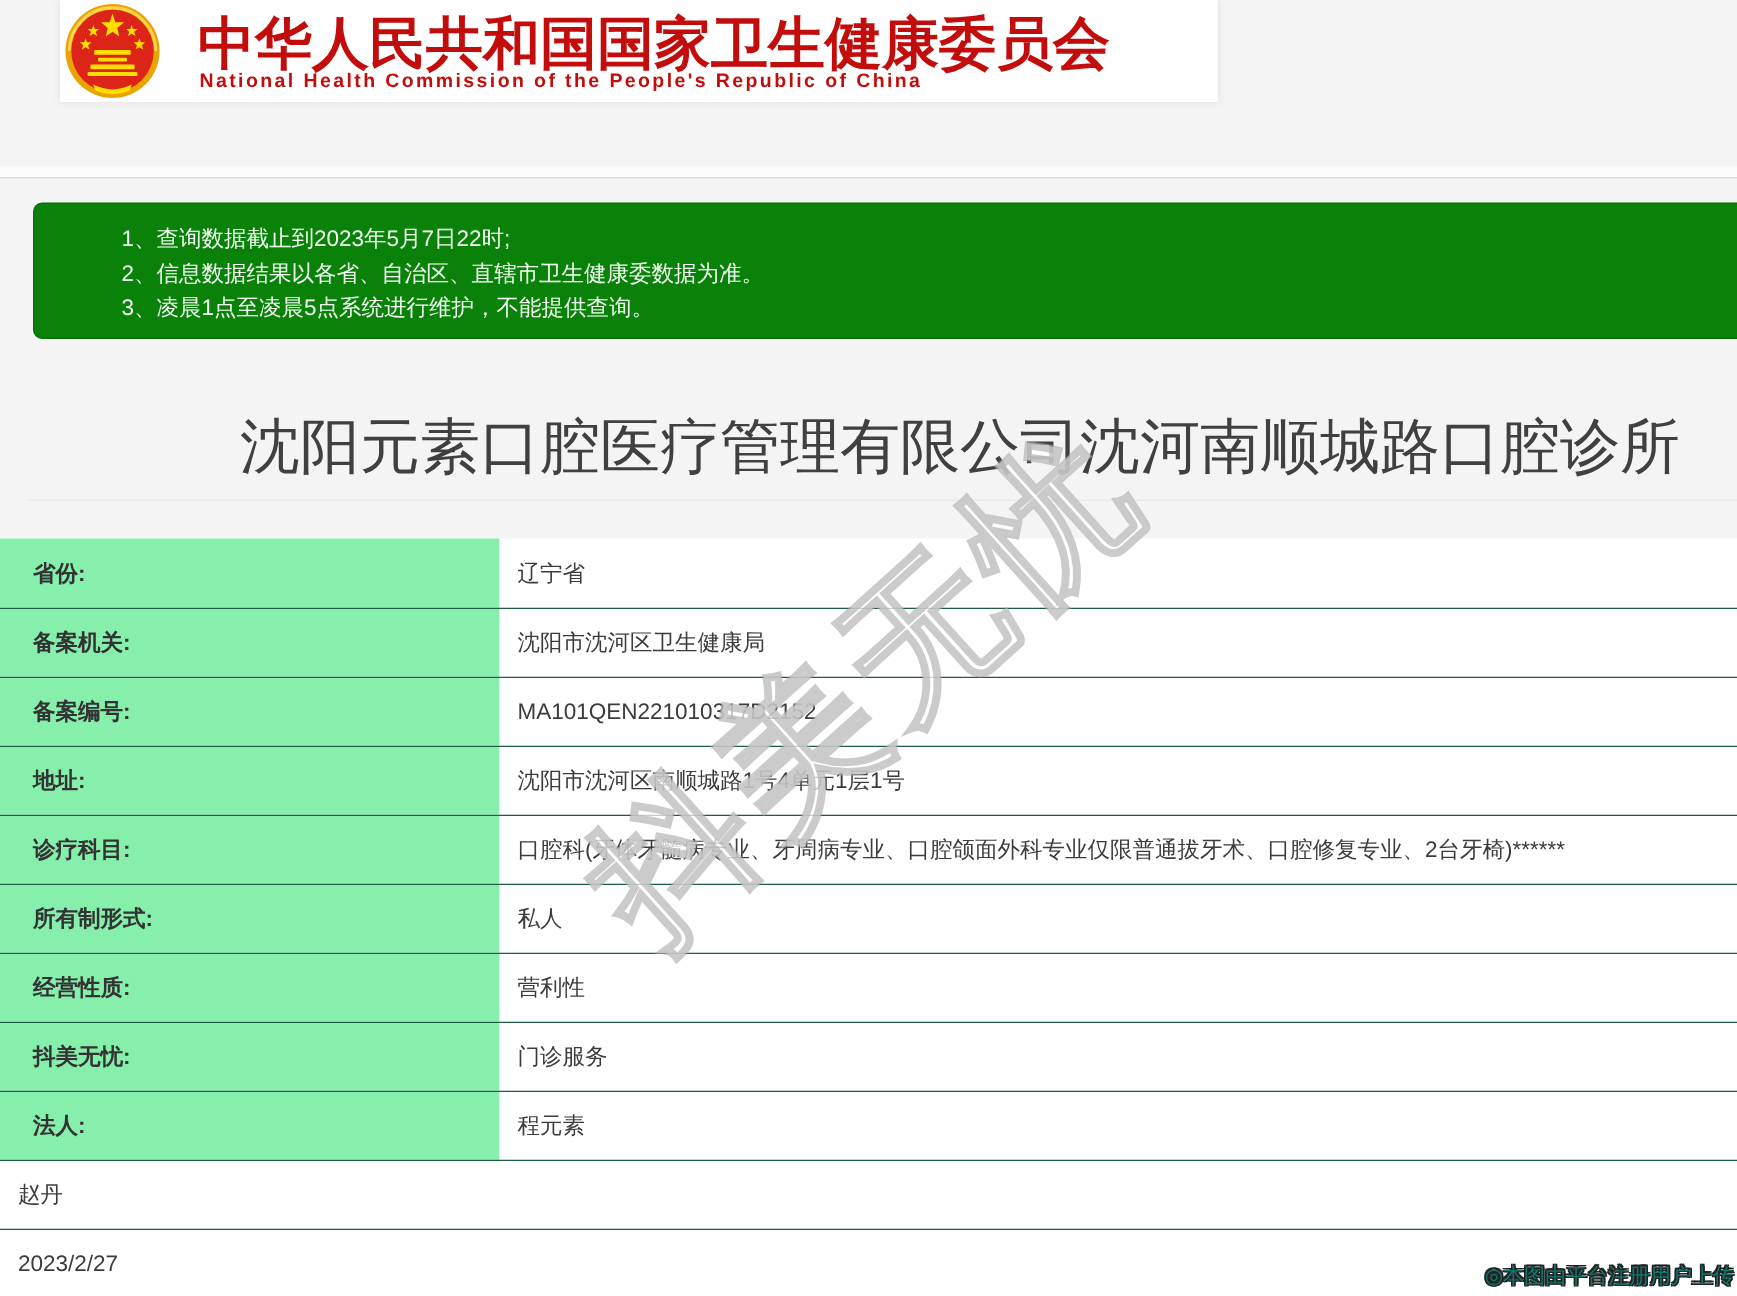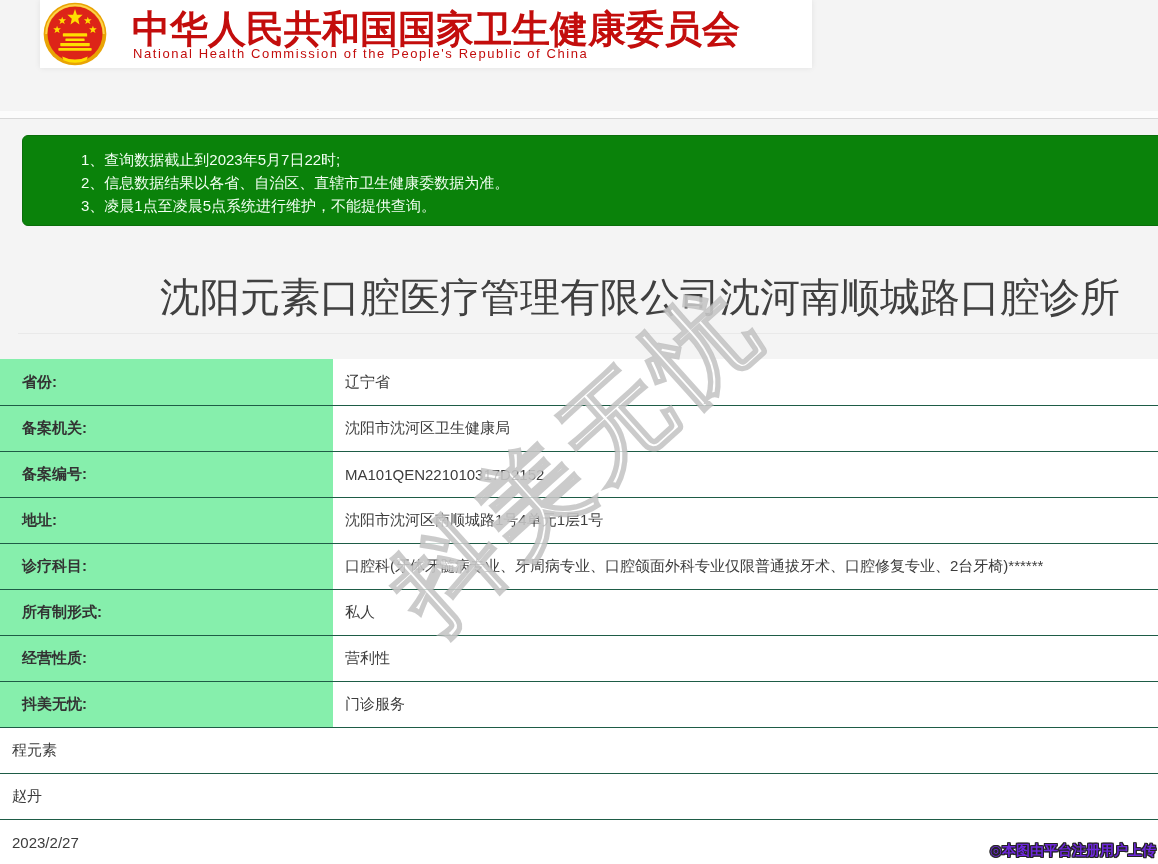--- a/index.html
+++ b/index.html
@@ -12,21 +12,21 @@
     position:absolute; left:0; top:0; width:772px; height:68px;
     background:#ffffff; box-shadow:0 0 6px rgba(0,0,0,0.08);margin-left:40px;
   }
   .emblem { position:absolute; left:3px; top:0; width:64px; height:68px; }
   .hdr-cn {
     position:absolute; left:92px; top:4px; width:650px;
     font-size:38px; font-weight:bold; color:#c30d0c; letter-spacing:0px; white-space:nowrap;
   }
   .hdr-en {
     position:absolute; left:93px; top:46px; width:660px;
-    font-size:13px; font-weight:normal; color:#c30d0c; letter-spacing:1.6px; white-space:nowrap;
+    font-size:13px; font-weight:bold; color:#c30d0c; letter-spacing:1.6px; white-space:nowrap;
   }
 
   
   .divider-band {
     position:absolute; left:0; top:111px; width:1280px; height:8px;
     background:#fcfcfc; border-bottom:1px solid #d8d8d8;
   }
 
   
   .notice {
@@ -63,21 +63,21 @@
     position:absolute; left:353px; top:385px; width:460px;
     transform:rotate(-42deg); transform-origin:center;
     font-size:104px; font-weight:bold; letter-spacing:8px; white-space:nowrap;
     color:rgba(255,255,255,0.72);
     text-shadow:0 0 0 transparent;
     -webkit-text-stroke:2px rgba(175,175,175,0.65);
     pointer-events:none; z-index:5;
   }
   .wm-corner {
     position:absolute; right:124px; bottom:4px;
-    font-size:14px; font-weight:bold; color:#6d28d9; white-space:nowrap;
+    font-size:14px; font-weight:normal; color:#0f766e; white-space:nowrap;
     text-shadow:-1px -1px 0 #222, 1px -1px 0 #222, -1px 1px 0 #222, 1px 1px 0 #222, 0 1px 0 #222, 0 -1px 0 #222, 1px 0 0 #222, -1px 0 0 #222;
     z-index:6;
   }
 </style>
 </head>
 <body>
 
 <div class="page">
 
   <div class="header-box">
@@ -141,20 +141,21 @@
     </div>
     <div class="t-row">
       <div class="t-label">经营性质:</div>
       <div class="t-value">营利性</div>
     </div>
     <div class="t-row">
       <div class="t-label">抖美无忧:</div>
       <div class="t-value">门诊服务</div>
     </div>
     <div class="t-row">
+      <div class="t-label">法人:</div>
       <div class="t-value">程元素</div>
     </div>
     <div class="t-row">
       <div class="t-value">赵丹</div>
     </div>
     <div class="t-row">
       <div class="t-value">2023/2/27</div>
     </div>
   </div>
 

